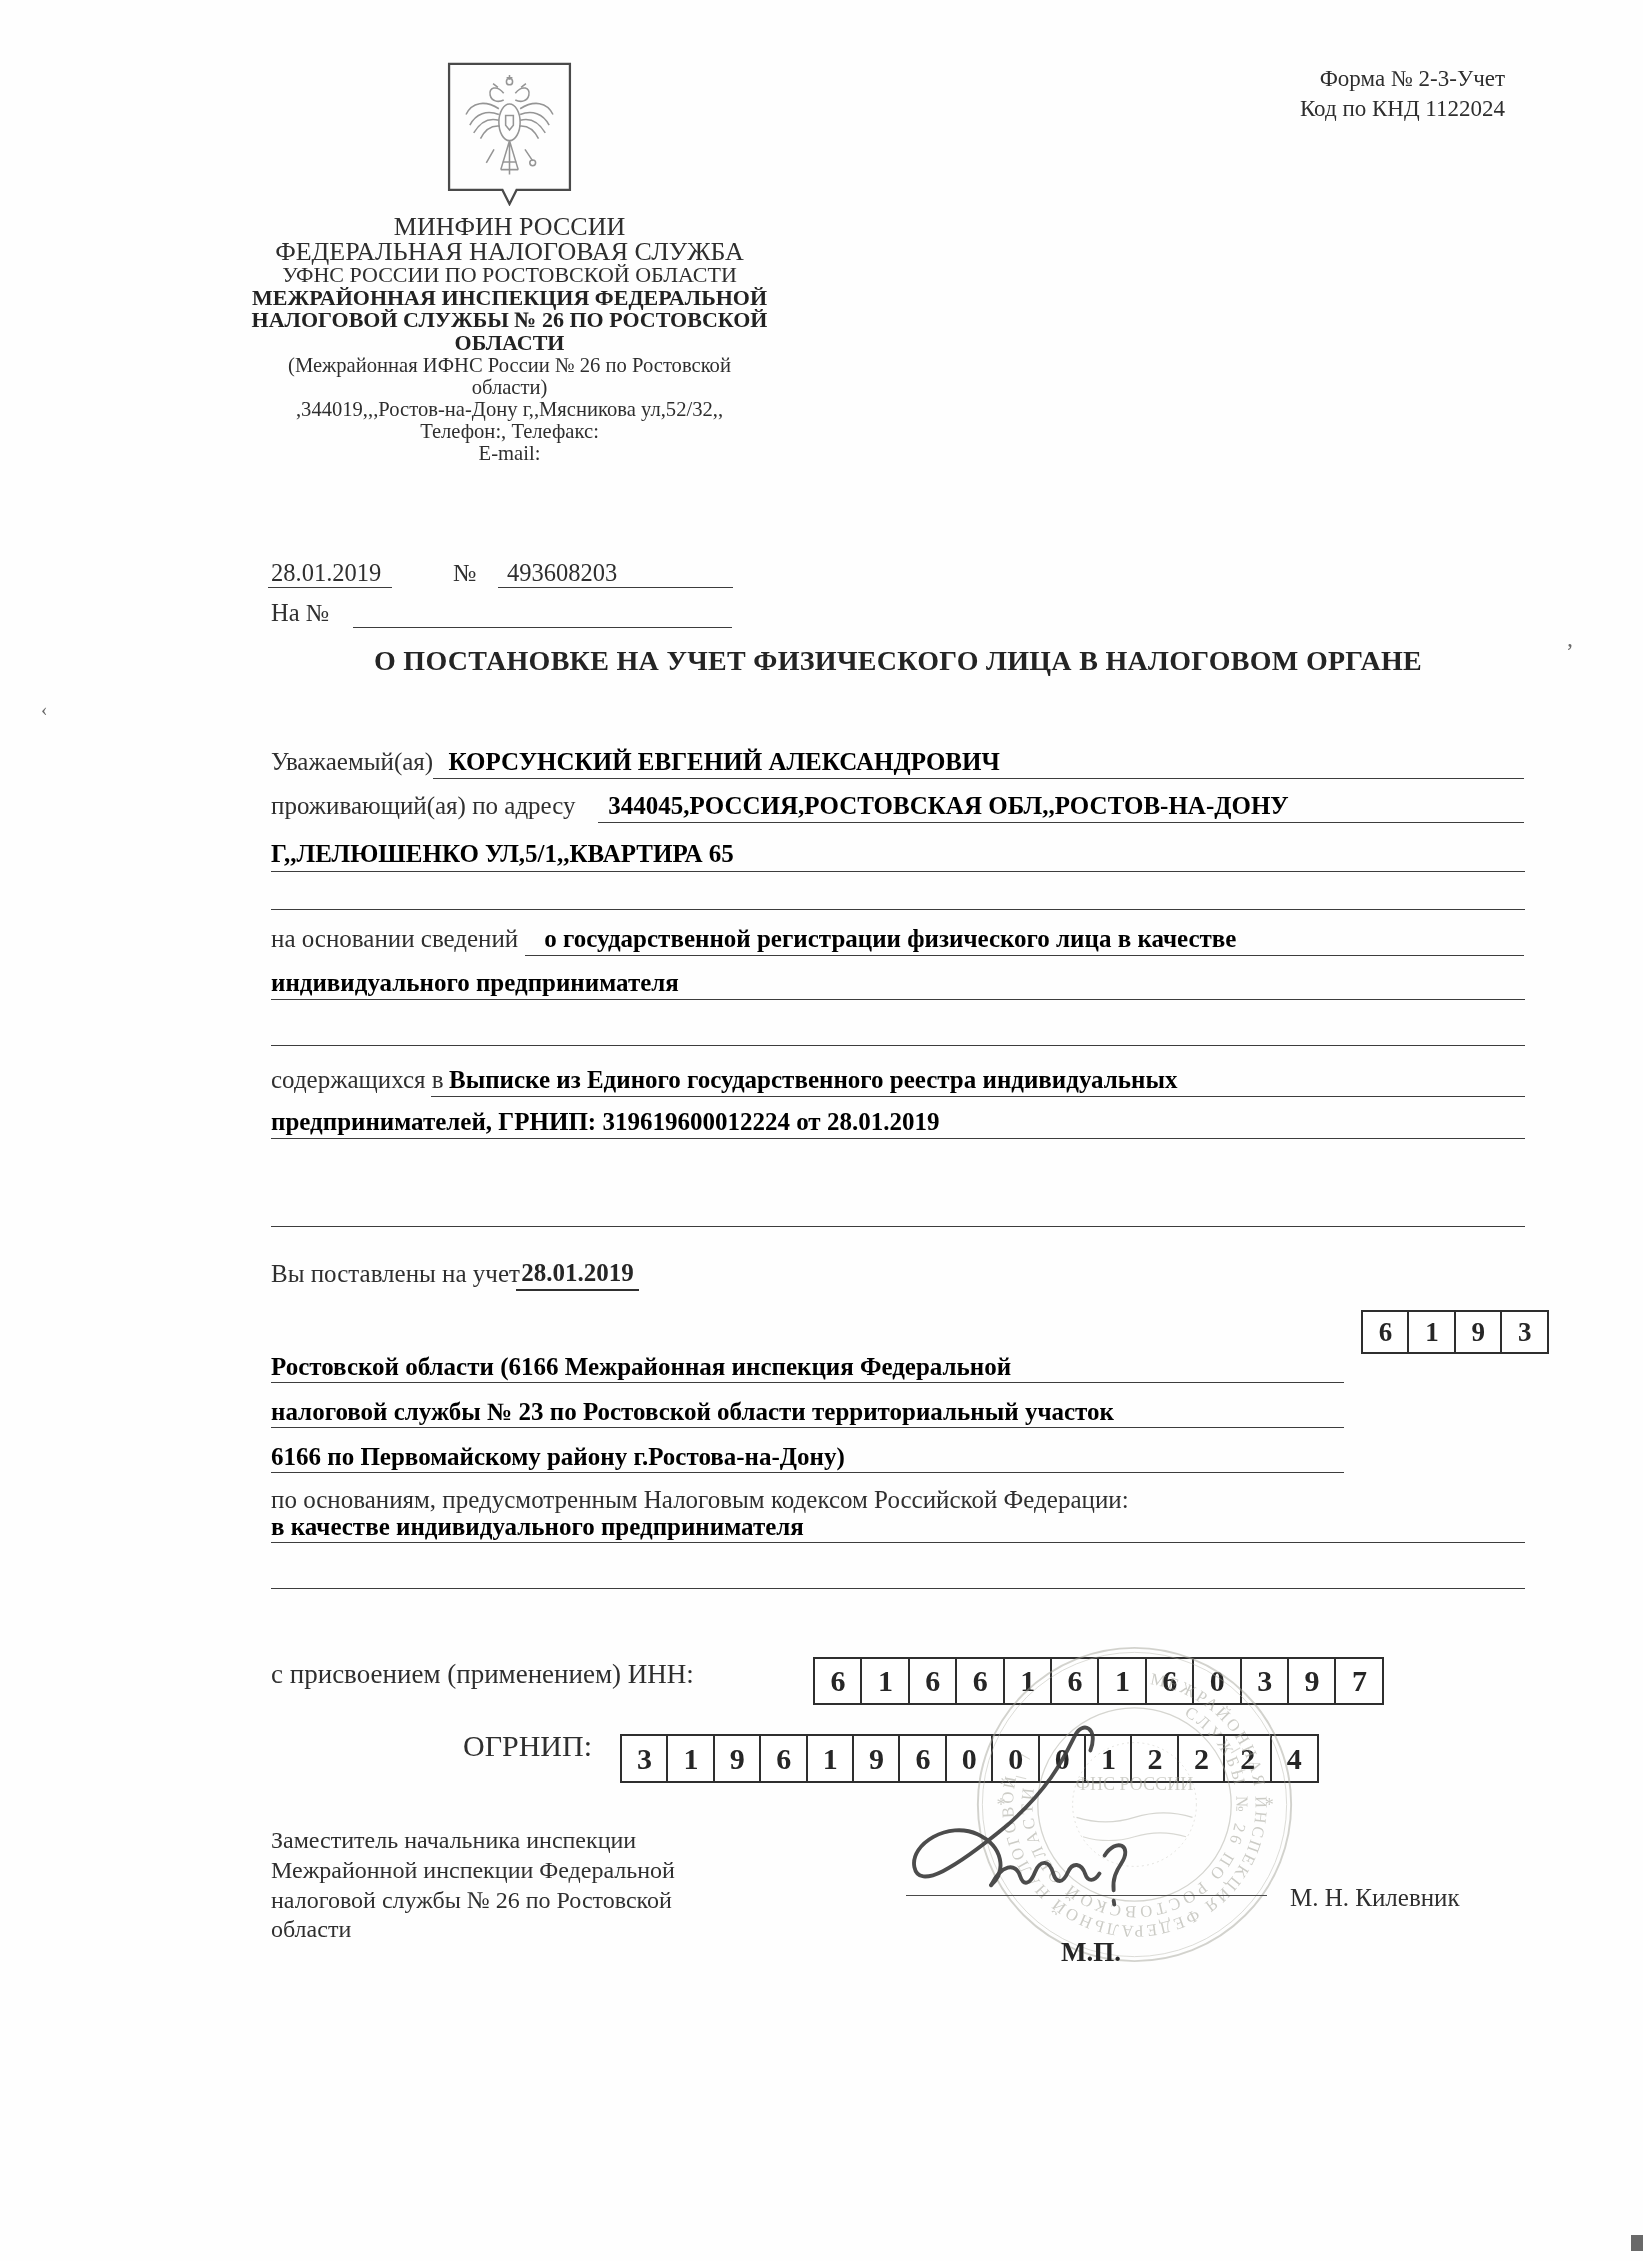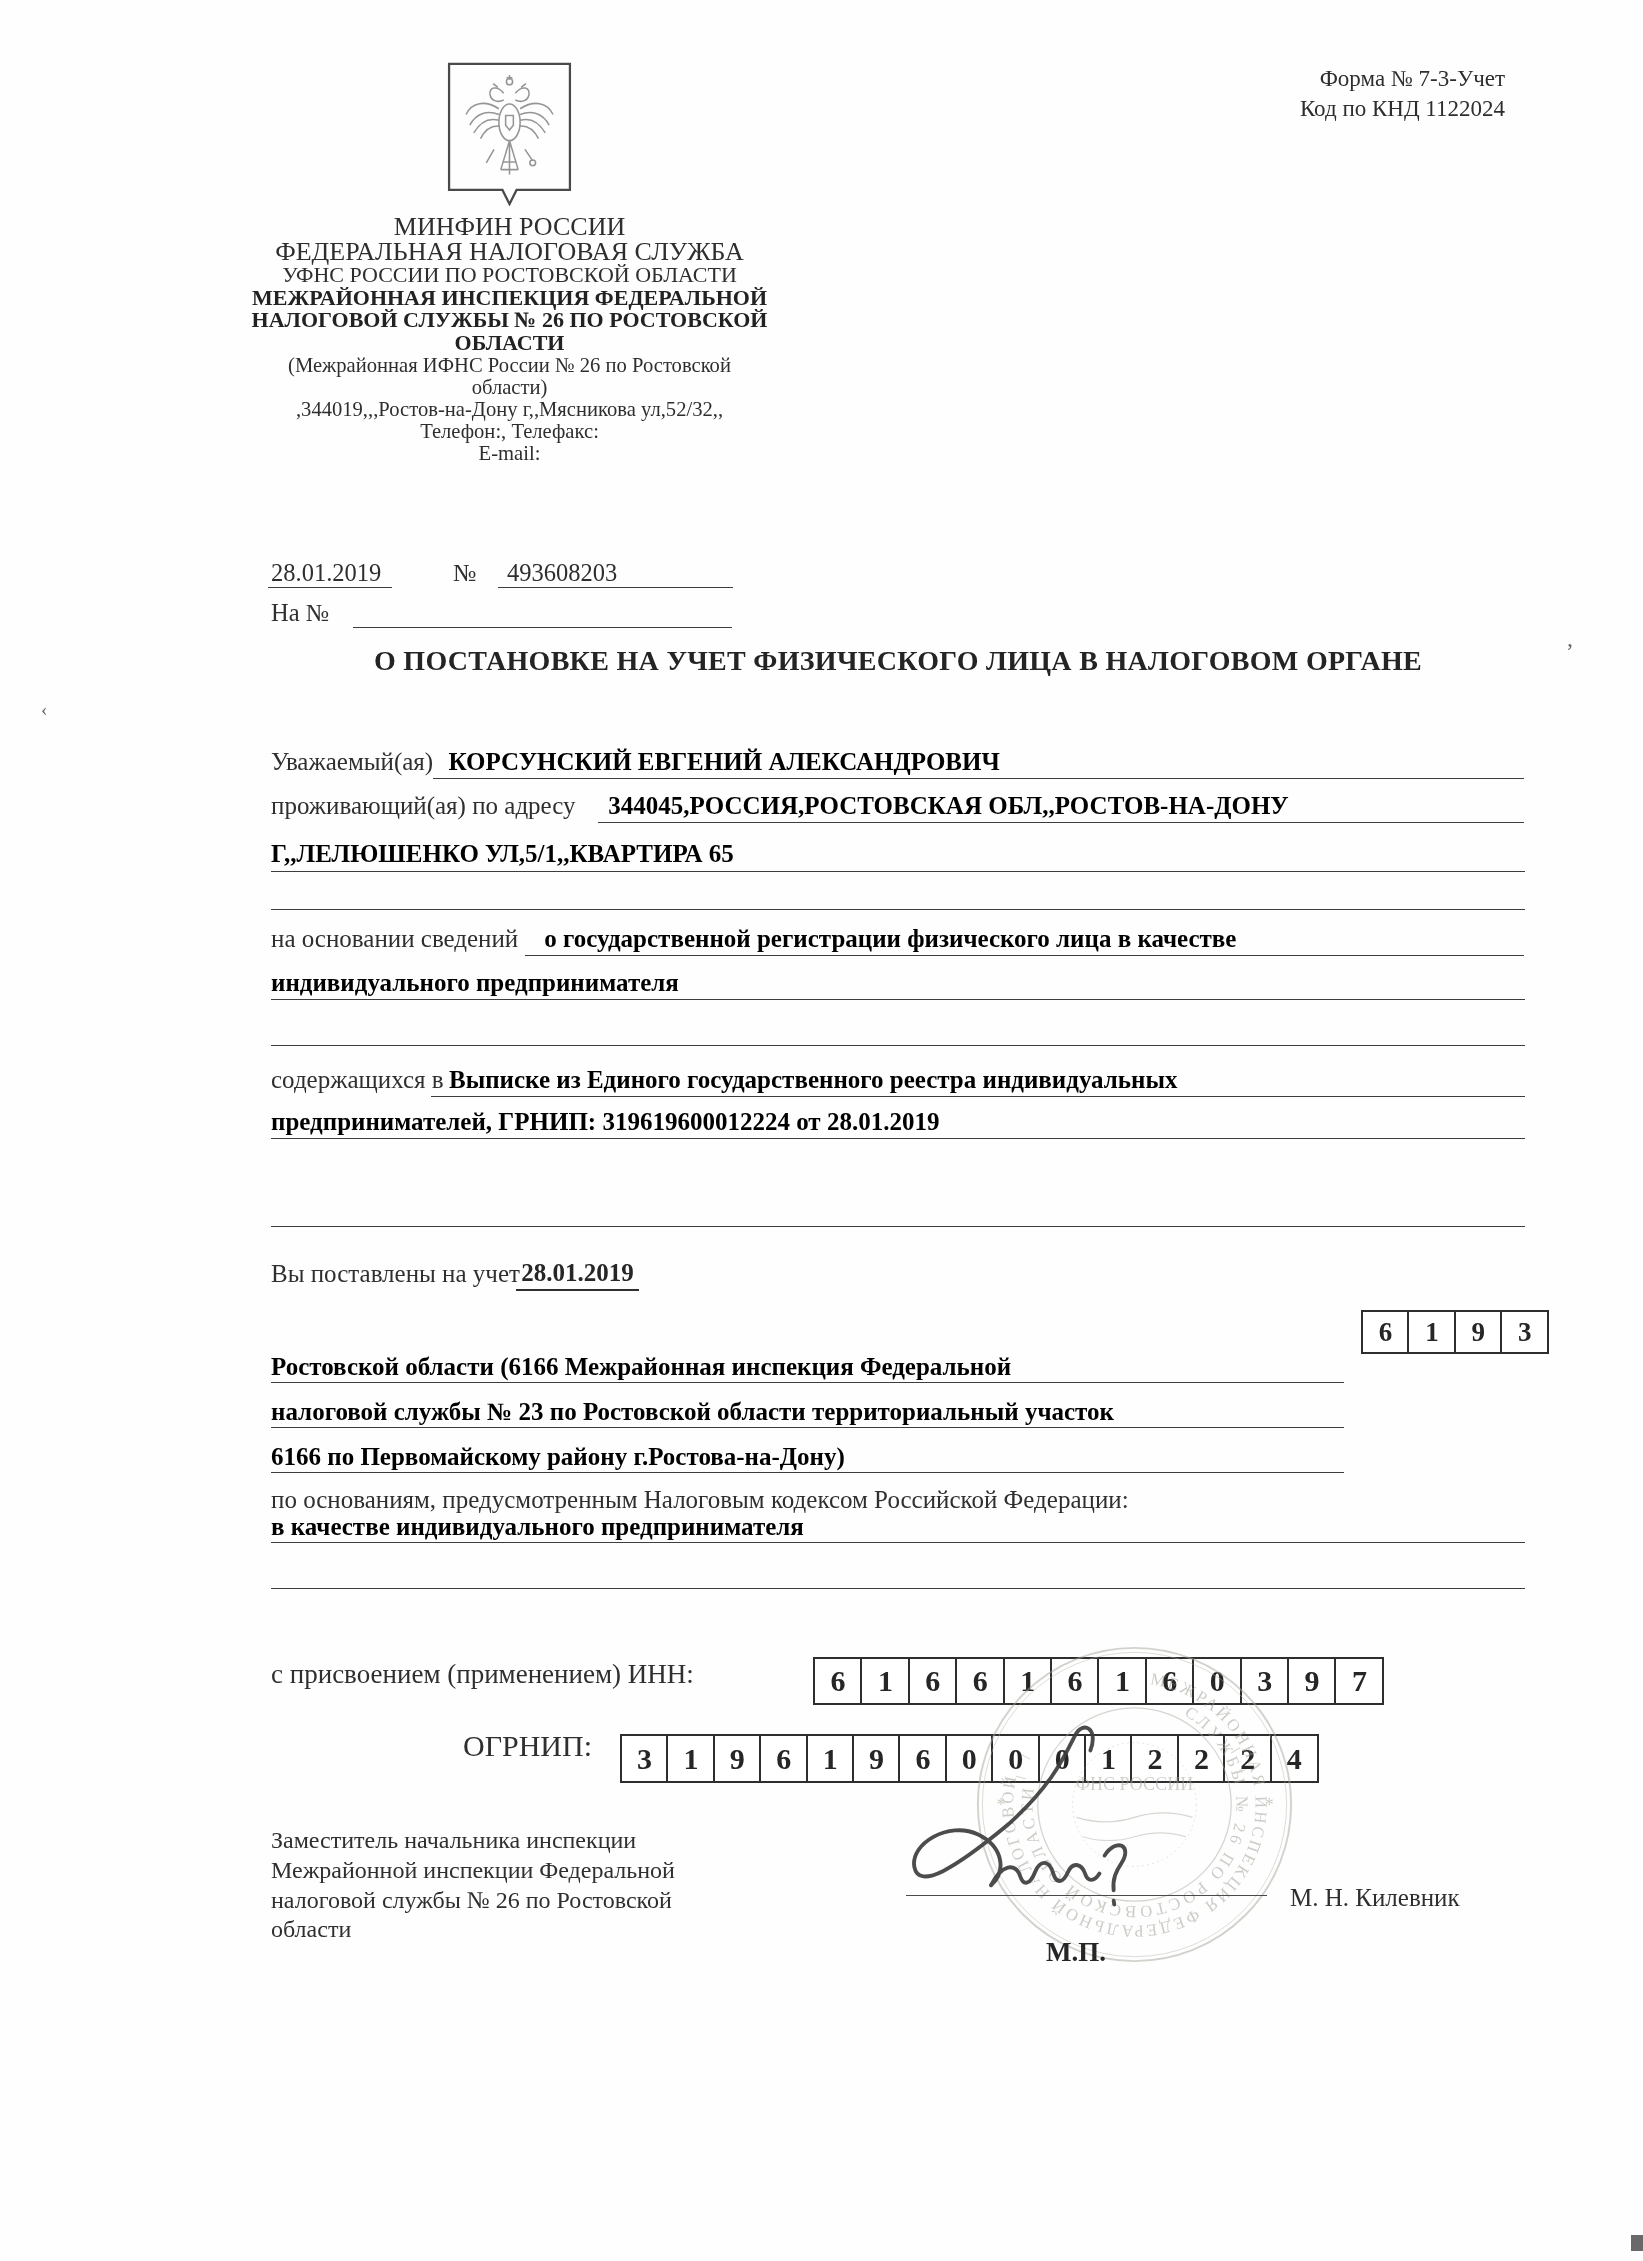--- a/index.html
+++ b/index.html
@@ -3,21 +3,21 @@
 <meta charset="utf-8">
 <style>
   html,body{margin:0;padding:0;background:#d9d9d9;}
   #page{position:relative;width:1644px;height:2261px;background:#fefefe;overflow:hidden;
         font-family:"Liberation Serif",serif;color:#2e2e2e;}
   .abs{position:absolute;}
   .t{position:absolute;white-space:nowrap;font-size:25px;color:#2f2f2f;line-height:32px;}
   .b{font-weight:bold;color:#262626;}
   .ul{position:absolute;border-bottom:1.9px solid #3d3d3d;}
   .ul .v{display:block;white-space:nowrap;font-size:25px;font-weight:bold;color:#000000;}
-  .center{text-align:center;}
+  .center{text-align:right;}
   
   #letterhead{position:absolute;left:187px;top:215px;width:645px;text-align:center;}
   .lh-big{font-size:26px;line-height:24.5px;}
   .lh-mid{font-size:22px;line-height:22.6px;}
   .lh-bold{font-size:22px;line-height:22.6px;font-weight:bold;color:#222;}
   .lh-small{font-size:20.6px;line-height:22px;}
   
   #form-info{position:absolute;left:1225px;top:64px;width:280px;text-align:right;
              font-size:23px;line-height:30px;}
   
@@ -67,21 +67,21 @@
       <path d="M60 56 C 69 55 76 61 80 69"></path>
       <path d="M50 71 L41 101 M50 71 L50 106 M50 71 L59 101"></path>
       <path d="M41 101 h18 M43 93 h14"></path>
       <path d="M46 45 h8 v10 l-4 5 l-4 -5 z"></path>
       <path d="M34 80 l-8 14 M66 80 l8 12"></path>
       <circle cx="74" cy="94" r="3"></circle>
     </g>
   </svg>
 
   <div id="form-info">
-    <div>Форма № 7-3-Учет</div>
+    <div>Форма № 2-3-Учет</div>
     <div>Код по КНД 1122024</div>
   </div>
 
   <div id="letterhead">
     <div class="lh-big">МИНФИН РОССИИ</div>
     <div class="lh-big">ФЕДЕРАЛЬНАЯ НАЛОГОВАЯ СЛУЖБА</div>
     <div class="lh-mid">УФНС РОССИИ ПО РОСТОВСКОЙ ОБЛАСТИ</div>
     <div class="lh-bold">МЕЖРАЙОННАЯ ИНСПЕКЦИЯ ФЕДЕРАЛЬНОЙ</div>
     <div class="lh-bold">НАЛОГОВОЙ СЛУЖБЫ № 26 ПО РОСТОВСКОЙ</div>
     <div class="lh-bold">ОБЛАСТИ</div>

